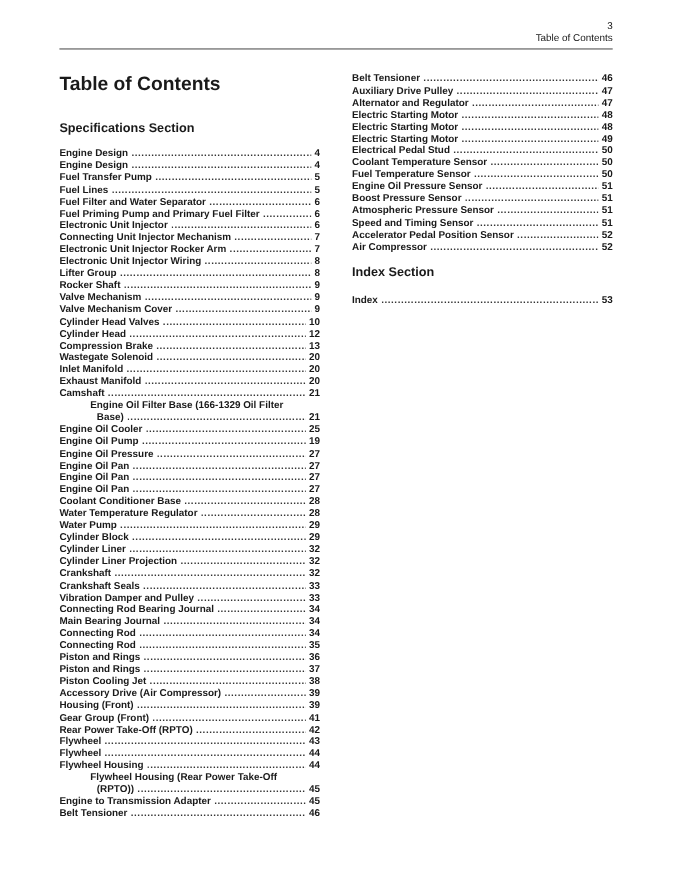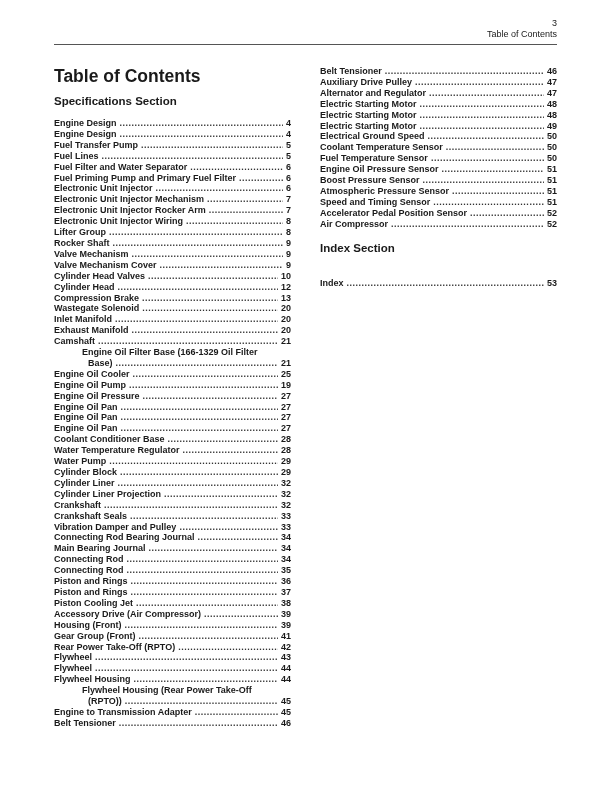--- a/index.html
+++ b/index.html
@@ -7,22 +7,22 @@
          font-family: "Liberation Sans", sans-serif; color: #1a1a1a; }
   .hdr { position: absolute; left: 54px; right: 55px; top: 18px; text-align: right;
          font-size: 9px; line-height: 11px; }
   .hdr-rule { position: absolute; left: 54px; width: 503px; top: 44px; height: 0;
               border-top: 1px solid #555; }
   .col { position: absolute; top: 66px; width: 237px; }
   .col-left { left: 54px; }
   .col-right { left: 320px; }
   .title { font-size: 17.5px; font-weight: bold; margin: 0; line-height: 20px; }
   .sec { font-size: 11.5px; font-weight: bold; margin: 0; line-height: 14px; }
-  .col-left .sec { margin-top: 8px; margin-bottom: 10px; }
-  .col-right .sec { margin-top: 11px; margin-bottom: 23px; }
+  .col-left .sec { margin-top: 24px; margin-bottom: 10px; }
+  .col-right .sec { margin-top: 11px; margin-bottom: 12px; }
   ul { list-style: none; margin: 0; padding: 0; font-weight: bold; }
   li { font-size: 9px; line-height: 10.9px; display: flex; align-items: baseline; white-space: nowrap; }
   li .t { flex: 0 0 auto; }
   li .d { flex: 1 1 auto; overflow: hidden; margin: 0 3px; color: #333; letter-spacing: 0.5px; }
   li .d::before { content: "....................................................................................................................................................................................."; }
   li .p { flex: 0 0 auto; text-align: right; }
   li.multi { display: block; margin-left: 28px; }
   li.multi .l1 { display: block; }
   li.multi .l2 { display: flex; align-items: center; padding-left: 6px; }
 </style>
@@ -68,21 +68,21 @@
         <span class="t">Fuel Priming Pump and Primary Fuel Filter</span>
         <span class="d"></span>
         <span class="p">6</span>
       </li>
       <li>
         <span class="t">Electronic Unit Injector</span>
         <span class="d"></span>
         <span class="p">6</span>
       </li>
       <li>
-        <span class="t">Electronic Unit Injector Mechanism</span>
+        <span class="t">Connecting Unit Injector Mechanism</span>
         <span class="d"></span>
         <span class="p">7</span>
       </li>
       <li>
         <span class="t">Electronic Unit Injector Rocker Arm</span>
         <span class="d"></span>
         <span class="p">7</span>
       </li>
       <li>
         <span class="t">Electronic Unit Injector Wiring</span>
@@ -344,21 +344,21 @@
         <span class="t">Electric Starting Motor</span>
         <span class="d"></span>
         <span class="p">48</span>
       </li>
       <li>
         <span class="t">Electric Starting Motor</span>
         <span class="d"></span>
         <span class="p">49</span>
       </li>
       <li>
-        <span class="t">Electrical Ground Speed</span>
+        <span class="t">Electrical Pedal Stud</span>
         <span class="d"></span>
         <span class="p">50</span>
       </li>
       <li>
         <span class="t">Coolant Temperature Sensor</span>
         <span class="d"></span>
         <span class="p">50</span>
       </li>
       <li>
         <span class="t">Fuel Temperature Sensor</span>

